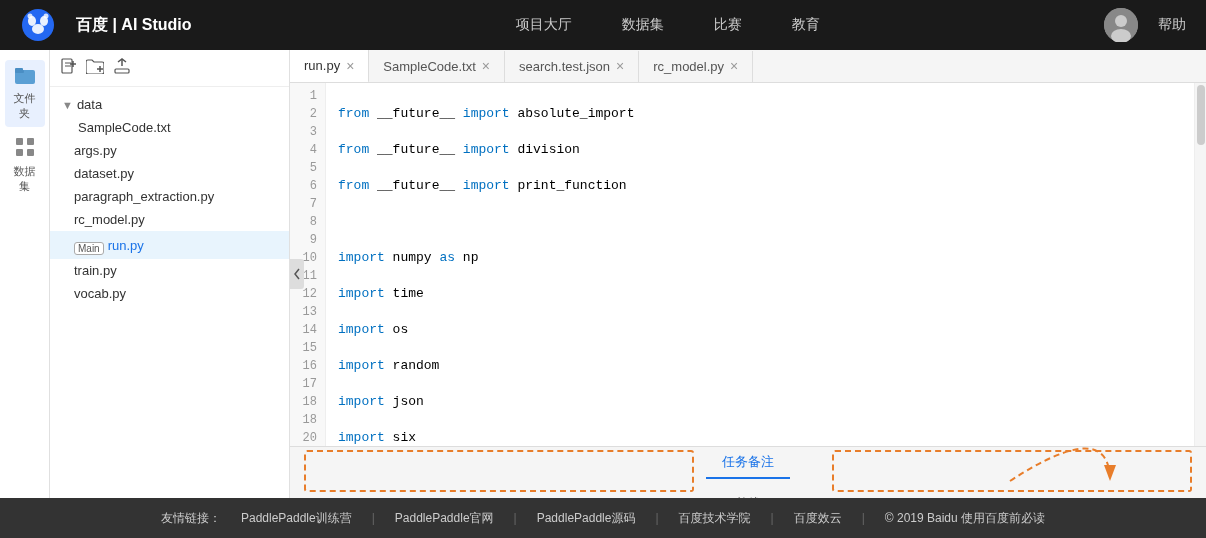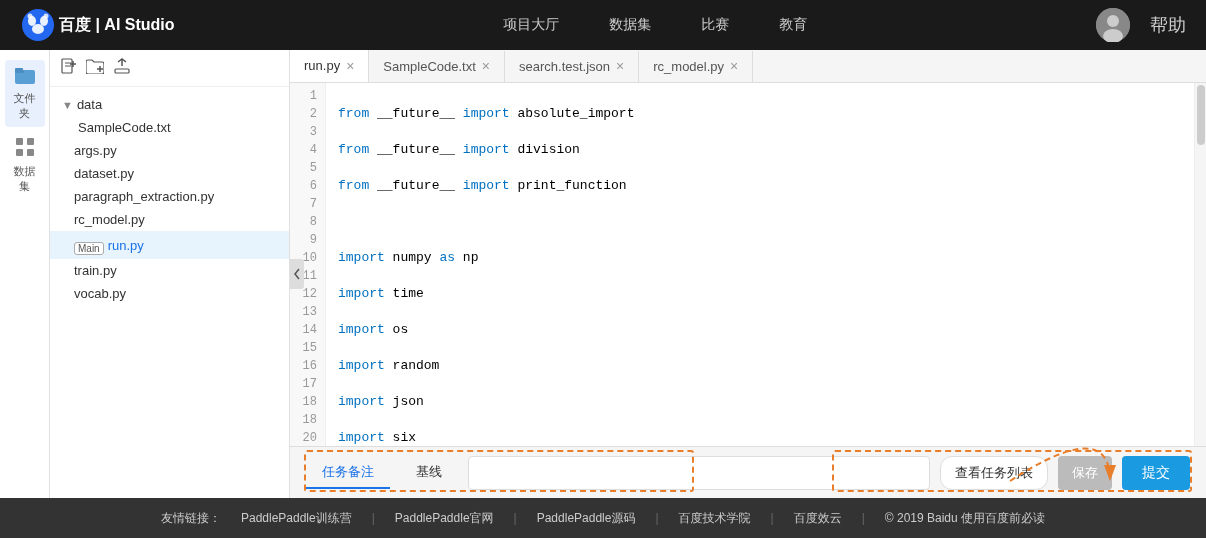--- a/index.html
+++ b/index.html
@@ -10,21 +10,21 @@
       background: #1a1a1a;
       height: 50px;
       display: flex;
       align-items: center;
       padding: 0 20px;
       flex-shrink: 0;
     }
     .topnav-logo {
       display: flex;
       align-items: center;
-      gap: 3px;
+      gap: 20px;
       color: #fff;
       font-size: 16px;
       font-weight: bold;
       margin-right: 40px;
     }
     .topnav-logo .baidu-icon {
       width: 36px;
       height: 36px;
     }
     .topnav-nav {
@@ -51,21 +51,21 @@
       border-radius: 50%;
       background: #888;
       display: flex;
       align-items: center;
       justify-content: center;
       color: #fff;
       font-size: 18px;
     }
     .topnav-help {
       color: #ccc;
-      font-size: 18px;
+      font-size: 14px;
     }
 
     
     .main-area {
       display: flex;
       flex: 1;
       overflow: hidden;
     }
 
     
@@ -273,20 +273,21 @@
     
     .bottom-bar {
       height: 52px;
       background: #f5f5f5;
       border-top: 1px solid #ddd;
       display: flex;
       align-items: center;
       padding: 0 16px;
       gap: 10px;
       flex-shrink: 0;
+      flex-direction: column;
     }
     .bottom-tab {
       padding: 6px 16px;
       font-size: 13px;
       color: #333;
       cursor: pointer;
       border-bottom: 2px solid transparent;
     }
     .bottom-tab.active { border-bottom: 2px solid #1a73e8; color: #1a73e8; }
     .bottom-input {

